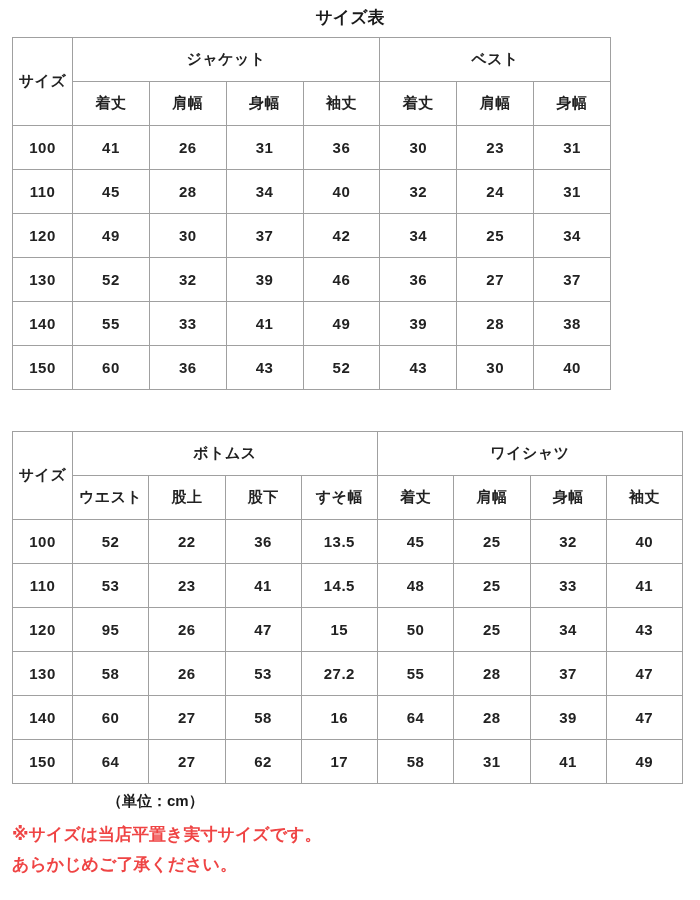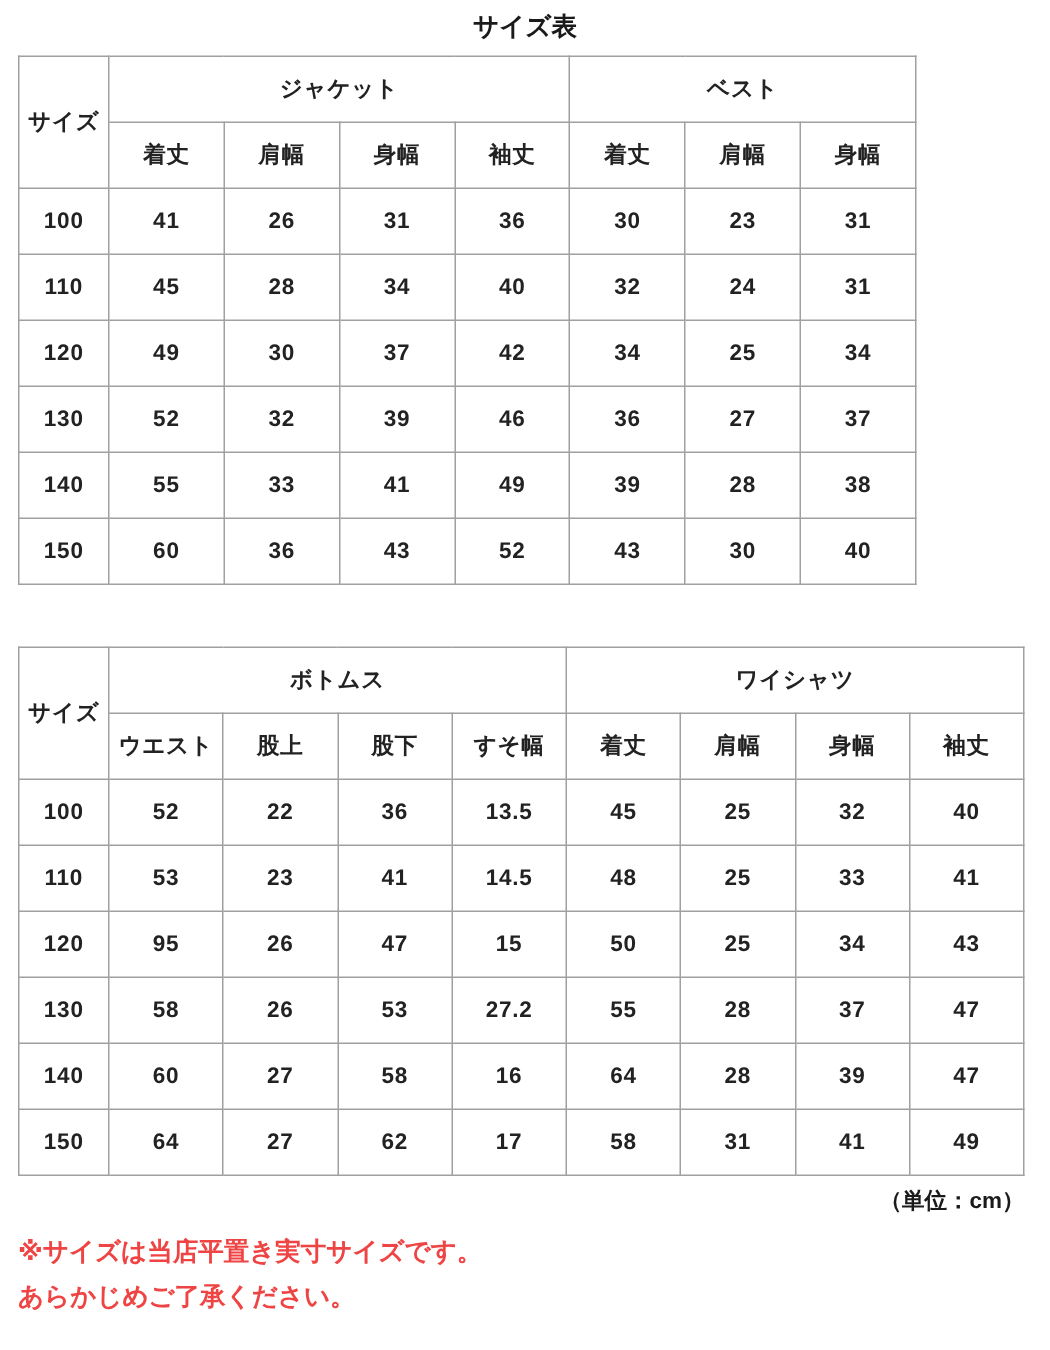--- a/index.html
+++ b/index.html
@@ -44,21 +44,21 @@
     color: #222222;
     height: 43px;
     padding: 0;
     background: #ffffff;
     letter-spacing: 0.5px;
   }
   .unit-note {
     width: 671px;
     margin-left: 12px;
     margin-top: 7px;
-    text-align: right;
+    text-align: left;
     text-indent: 95px;
     font-size: 15px;
     line-height: 20px;
     font-weight: bold;
     color: #1a1a1a;
   }
   .notes {
     margin-left: 12px;
     margin-top: 9px;
   }

